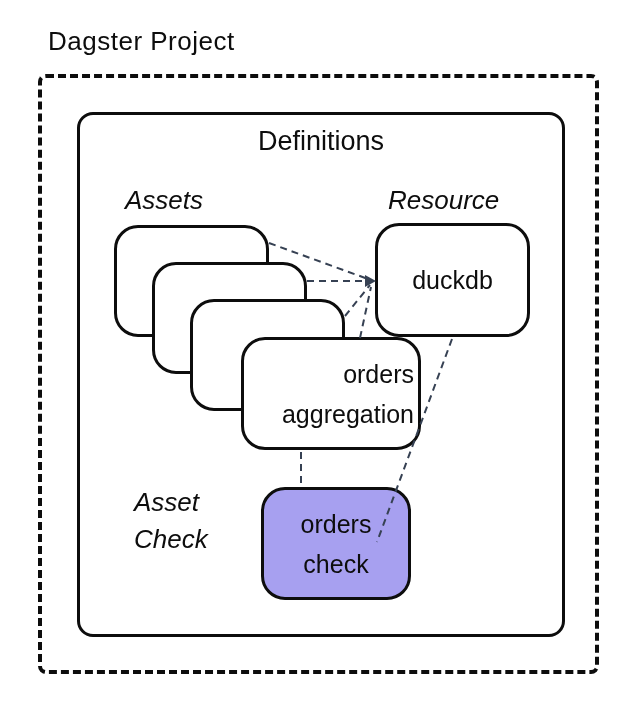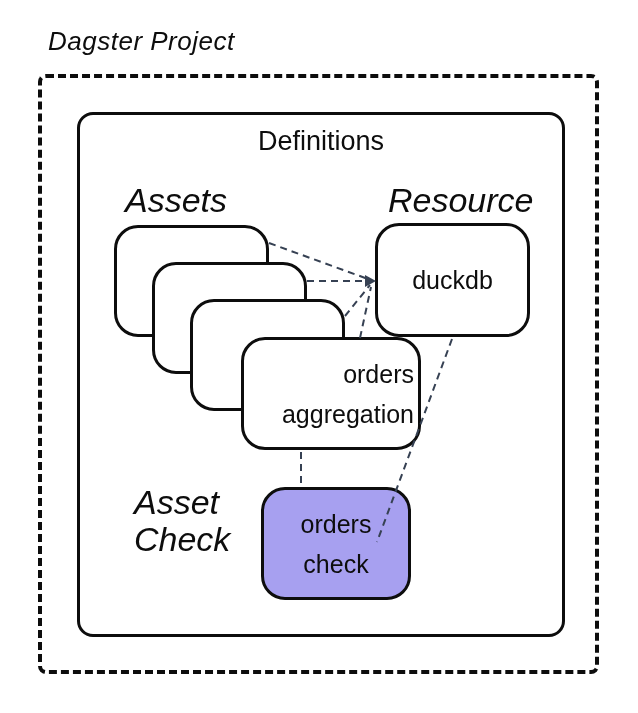--- a/index.html
+++ b/index.html
@@ -13,21 +13,21 @@
   html,body{background:var(--bg);}
   body{font-family:"Liberation Sans",sans-serif;color:var(--ink);}
   .canvas{
     position:relative;
     width:638px;height:713px;
     background:var(--bg);
     overflow:hidden;
   }
   .diagram-title{
     position:absolute;left:48px;top:26px;
-    font-size:26px;font-style:italic;font-weight:500;
+    font-size:26px;font-weight:500;
     letter-spacing:.5px;
   }
   .outer-box{
     position:absolute;left:38px;top:74px;
     width:561px;height:600px;
     border:4px dashed var(--ink);
     border-radius:8px;
   }
   .defs-box{
     position:absolute;left:77px;top:112px;
@@ -35,21 +35,21 @@
     border:3px solid var(--ink);
     border-radius:16px;
     background:transparent;
   }
   .defs-label{
     position:absolute;left:77px;top:126px;width:488px;
     text-align:center;font-size:27px;font-weight:500;
   }
   .group-label{
     position:absolute;
-    font-size:34px;font-style:italic;font-weight:500;
+    font-size:26px;font-style:italic;font-weight:500;
     line-height:37px;
   }
   .assets-label{left:125px;top:182px;}
   .resource-label{left:388px;top:182px;}
   .asset-check-label{left:134px;top:456px;width:96px;margin-top:28px;}
   .node{
     position:absolute;
     background:var(--node-fill);
     border:3px solid var(--ink);
     border-radius:24px;

